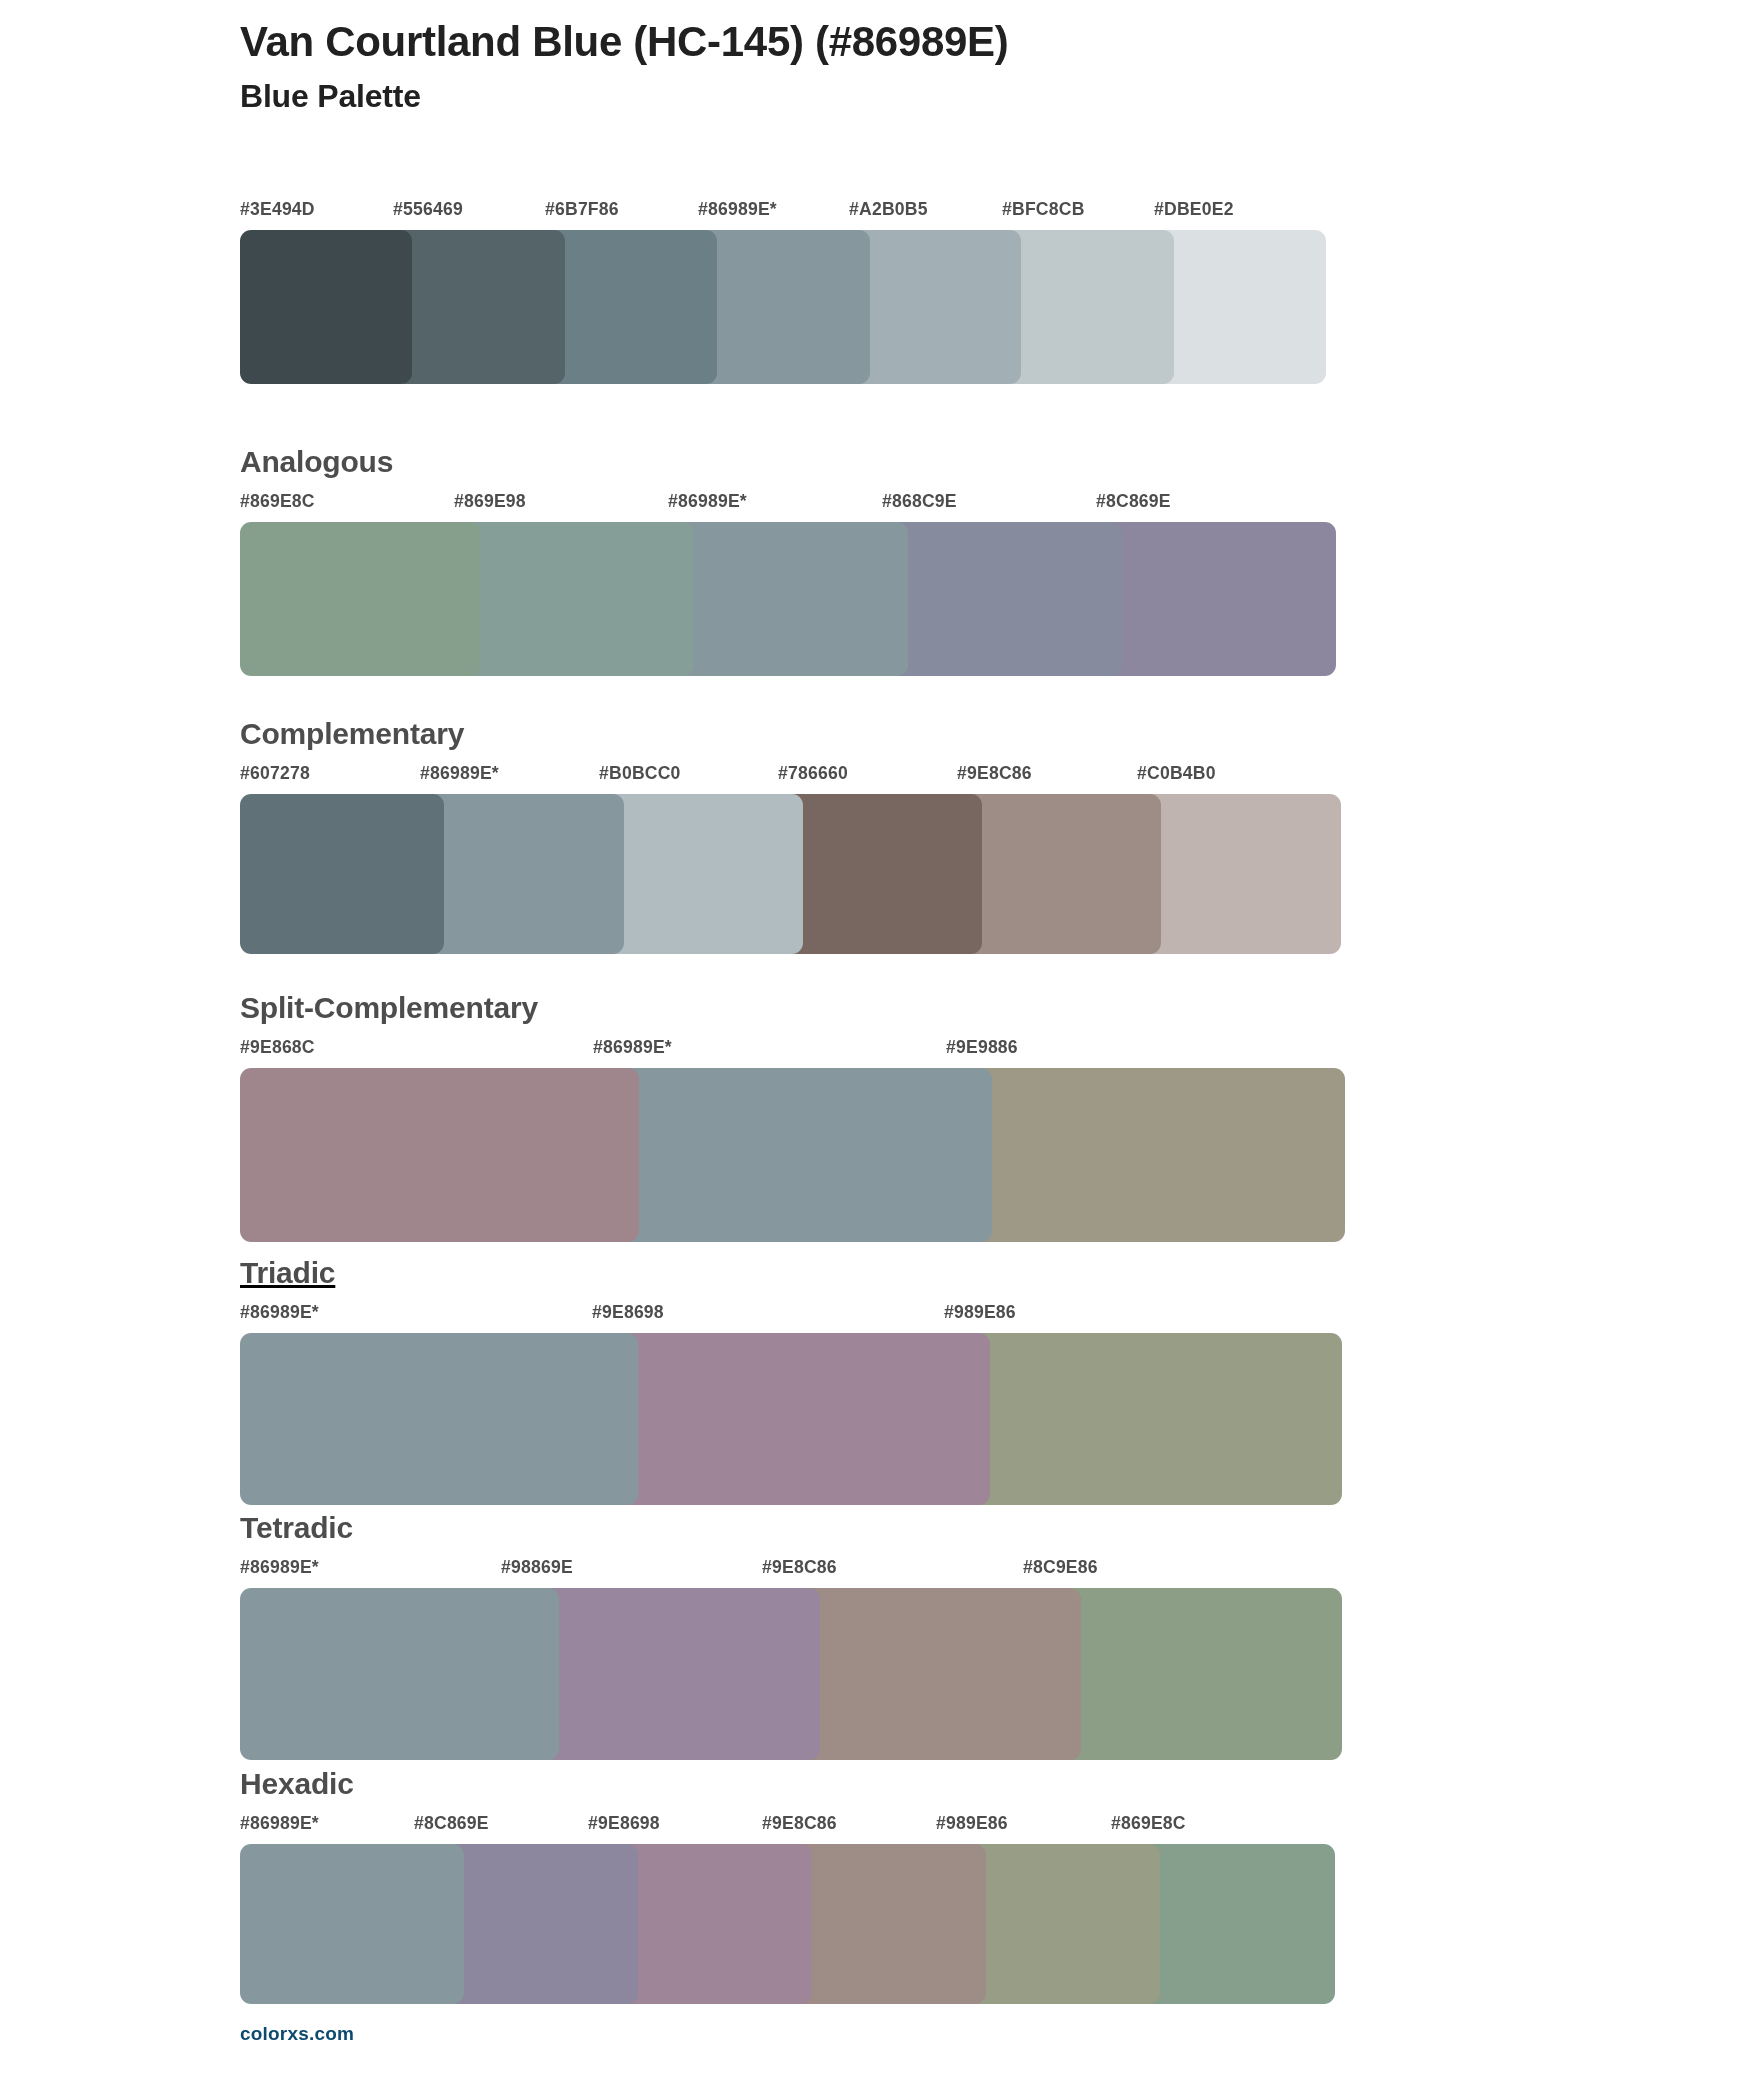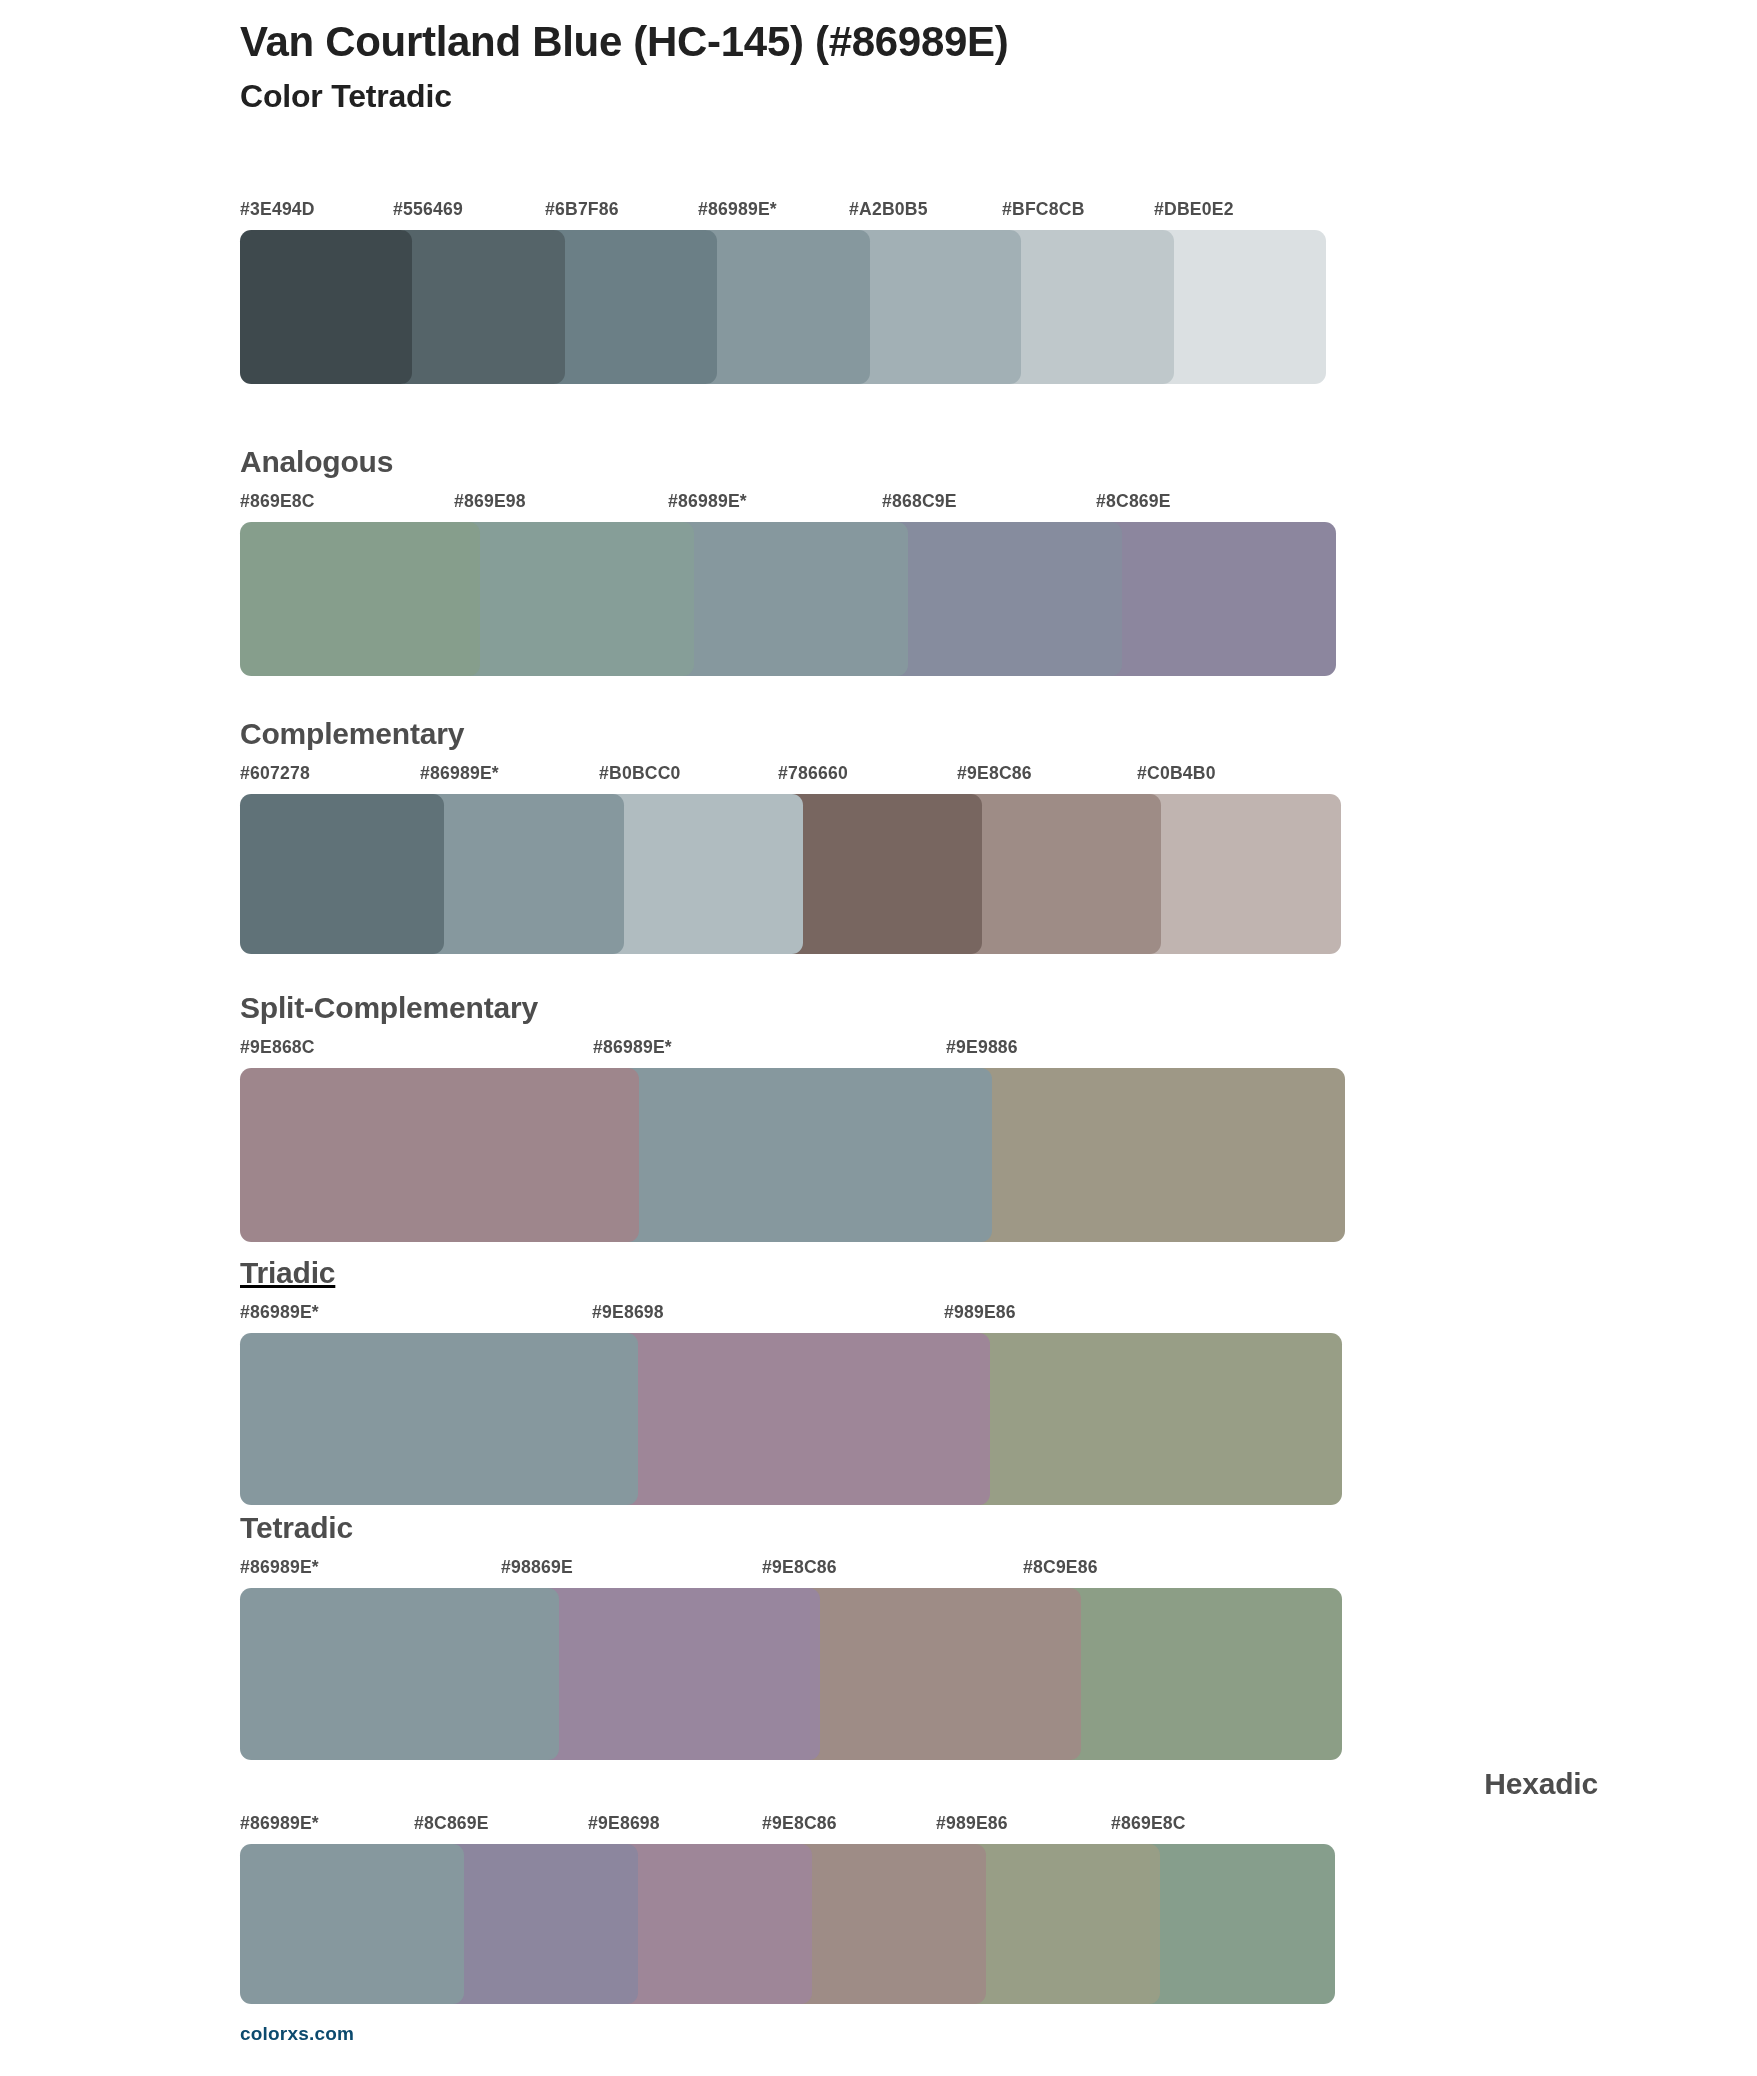--- a/index.html
+++ b/index.html
@@ -99,21 +99,21 @@
     letter-spacing: 0.2px;
   }
 </style>
 </head>
 <body>
 
 <div class="page">
 
   <div class="header">
     <h1 class="page-title">Van Courtland Blue (HC-145) (#86989E)</h1>
-    <h2 class="page-subtitle">Color Tetradic</h2>
+    <h2 class="page-subtitle">Blue Palette</h2>
   </div>
 
   <div id="sections-host">
       <div class="section" style="top: 185px;">
         <div class="swatch-labels">
           <span class="swatch-label" style="left: 0px;">#3E494D</span>
           <span class="swatch-label" style="left: 153px;">#556469</span>
           <span class="swatch-label" style="left: 305px;">#6B7F86</span>
           <span class="swatch-label" style="left: 458px;">#86989E*</span>
           <span class="swatch-label" style="left: 609px;">#A2B0B5</span>
@@ -200,21 +200,21 @@
           <span class="swatch-label" style="left: 522px;">#9E8C86</span>
           <span class="swatch-label" style="left: 783px;">#8C9E86</span>
         </div>
         <div class="swatch-row" style="height: 172px;">
           <div class="swatch" title="#86989E*" style="left: 0px; width: 319px; height: 172px; background: rgb(134, 152, 158); z-index: 4;"></div>
           <div class="swatch" title="#98869E" style="left: 261px; width: 319px; height: 172px; background: rgb(152, 134, 158); z-index: 3;"></div>
           <div class="swatch" title="#9E8C86" style="left: 522px; width: 319px; height: 172px; background: rgb(158, 140, 134); z-index: 2;"></div>
           <div class="swatch" title="#8C9E86" style="left: 783px; width: 319px; height: 172px; background: rgb(140, 158, 134); z-index: 1;"></div>
         </div>
       </div>
-      <div class="section" style="top: 1769px; text-align: right;">
+      <div class="section" style="top: 1769px;">
         <h3 class="section-title">Hexadic</h3>
         <div class="swatch-labels">
           <span class="swatch-label" style="left: 0px;">#86989E*</span>
           <span class="swatch-label" style="left: 174px;">#8C869E</span>
           <span class="swatch-label" style="left: 348px;">#9E8698</span>
           <span class="swatch-label" style="left: 522px;">#9E8C86</span>
           <span class="swatch-label" style="left: 696px;">#989E86</span>
           <span class="swatch-label" style="left: 871px;">#869E8C</span>
         </div>
         <div class="swatch-row" style="height: 160px;">

